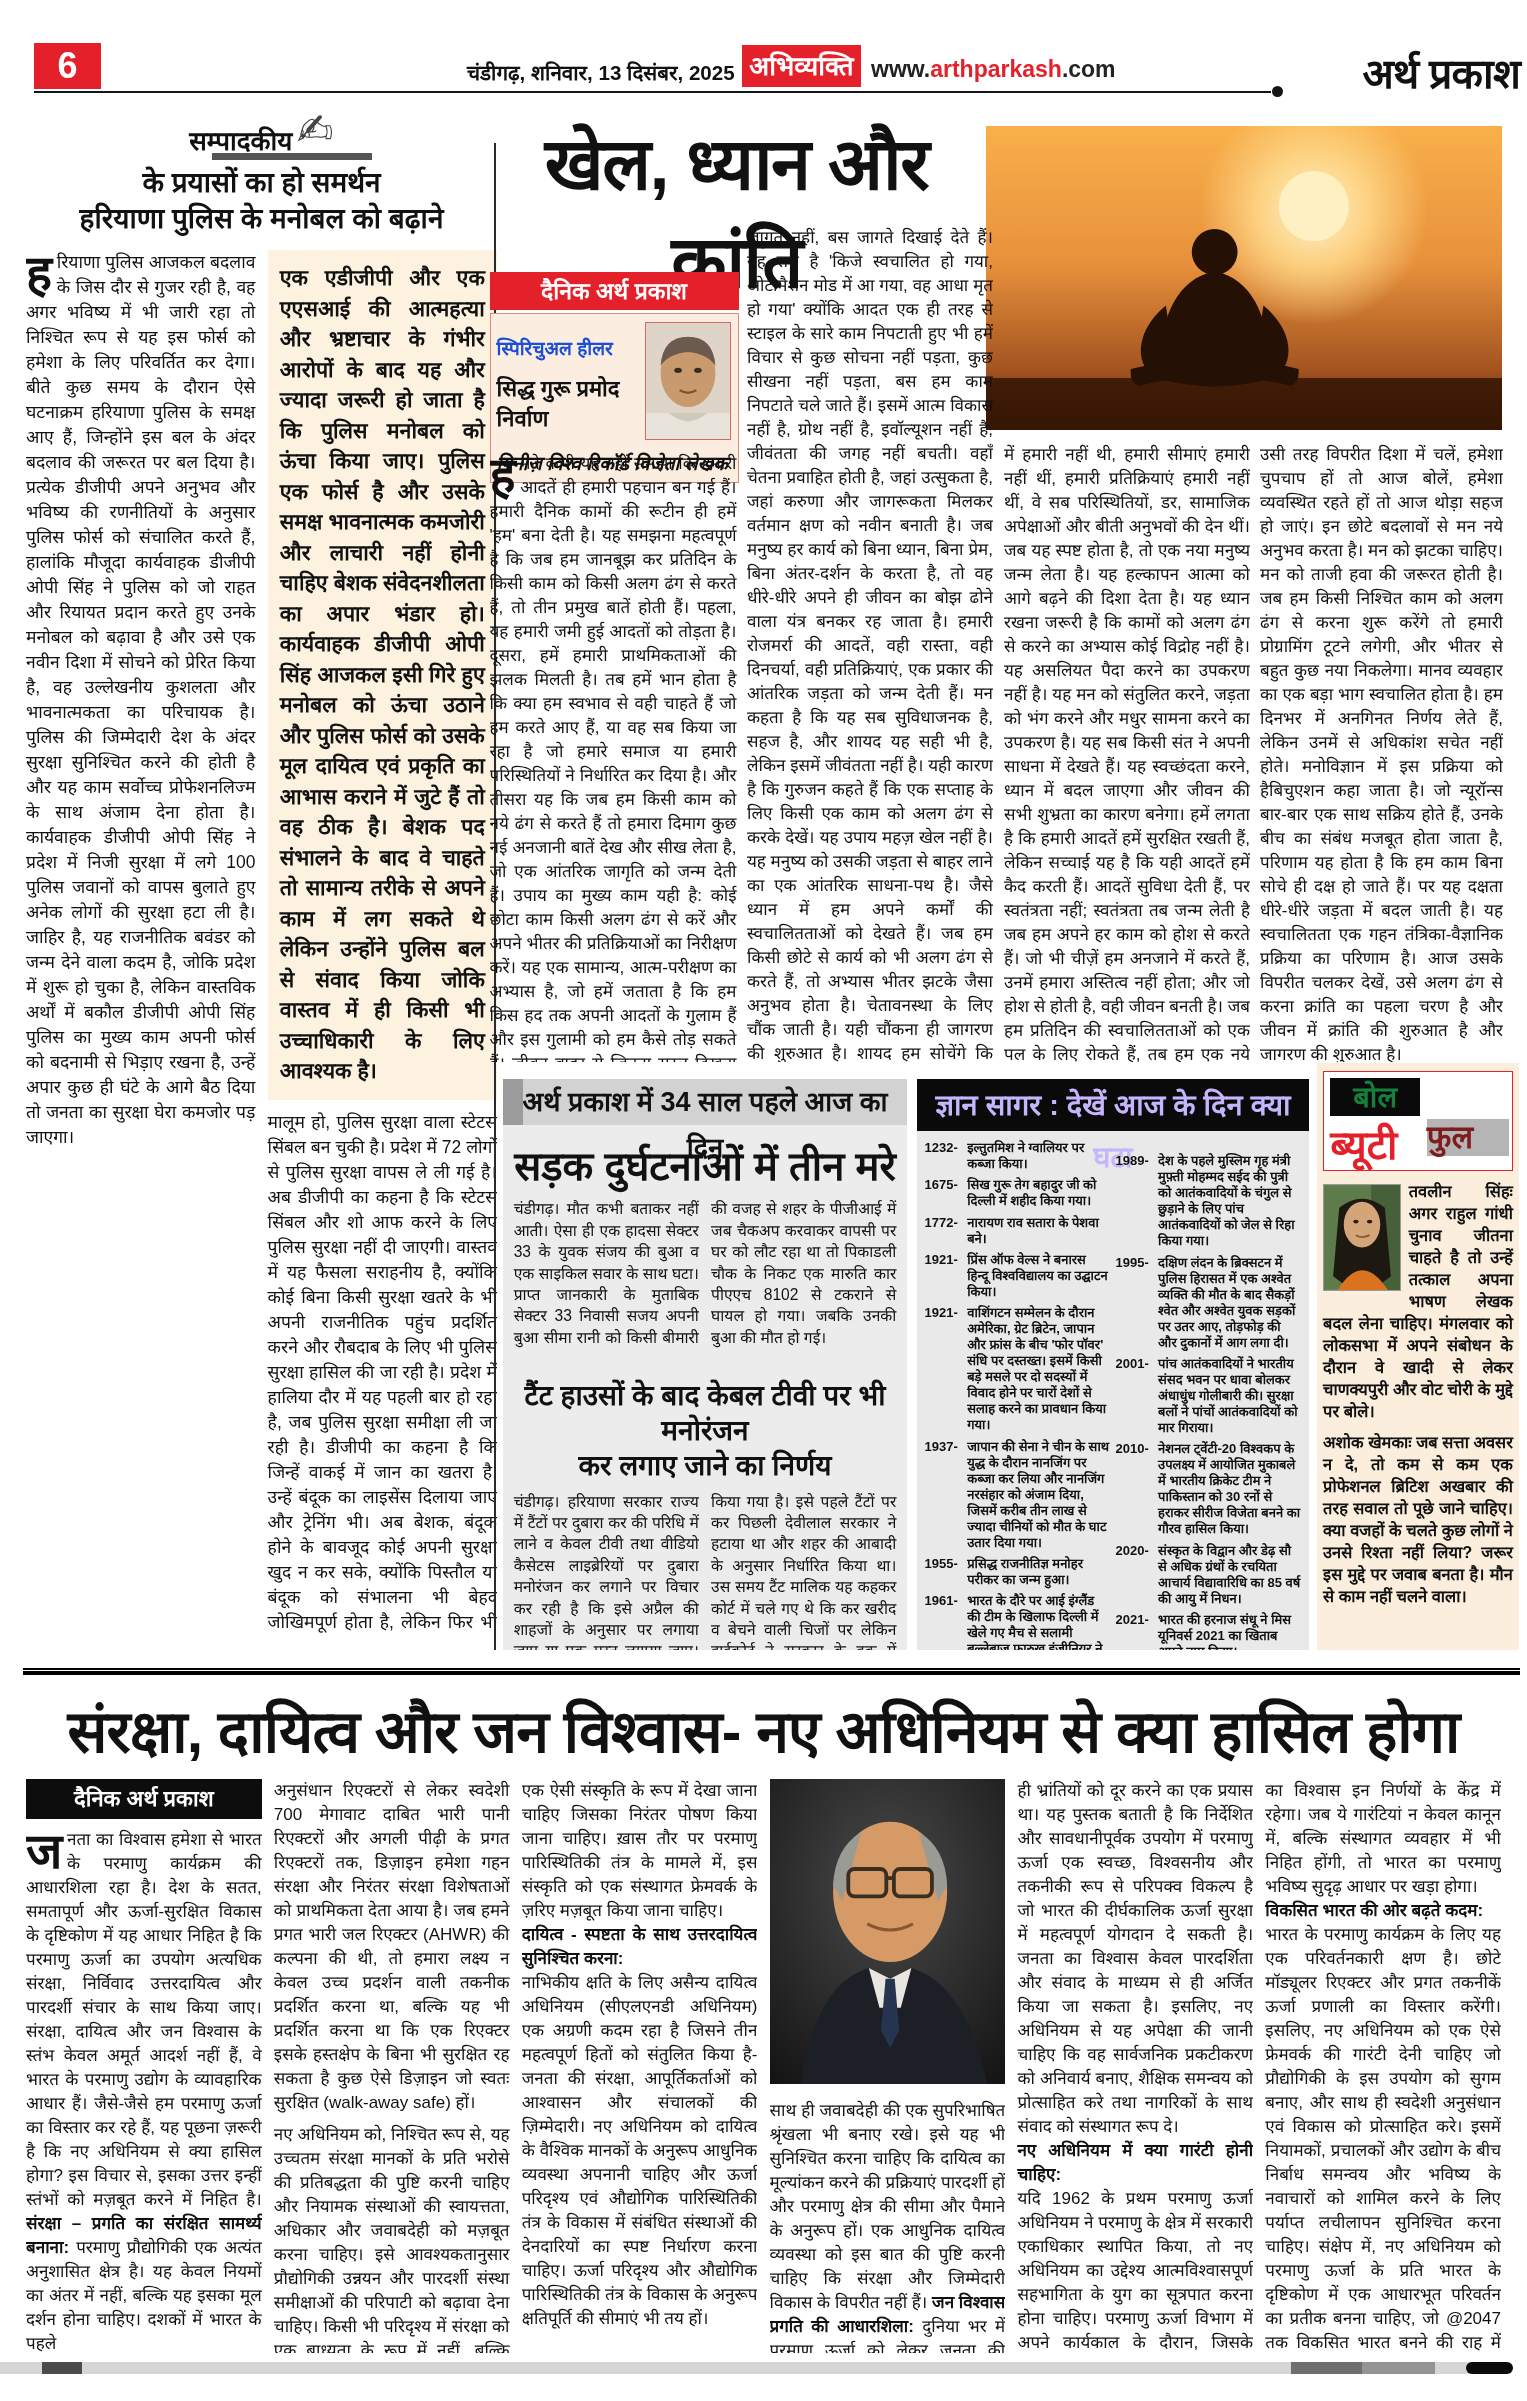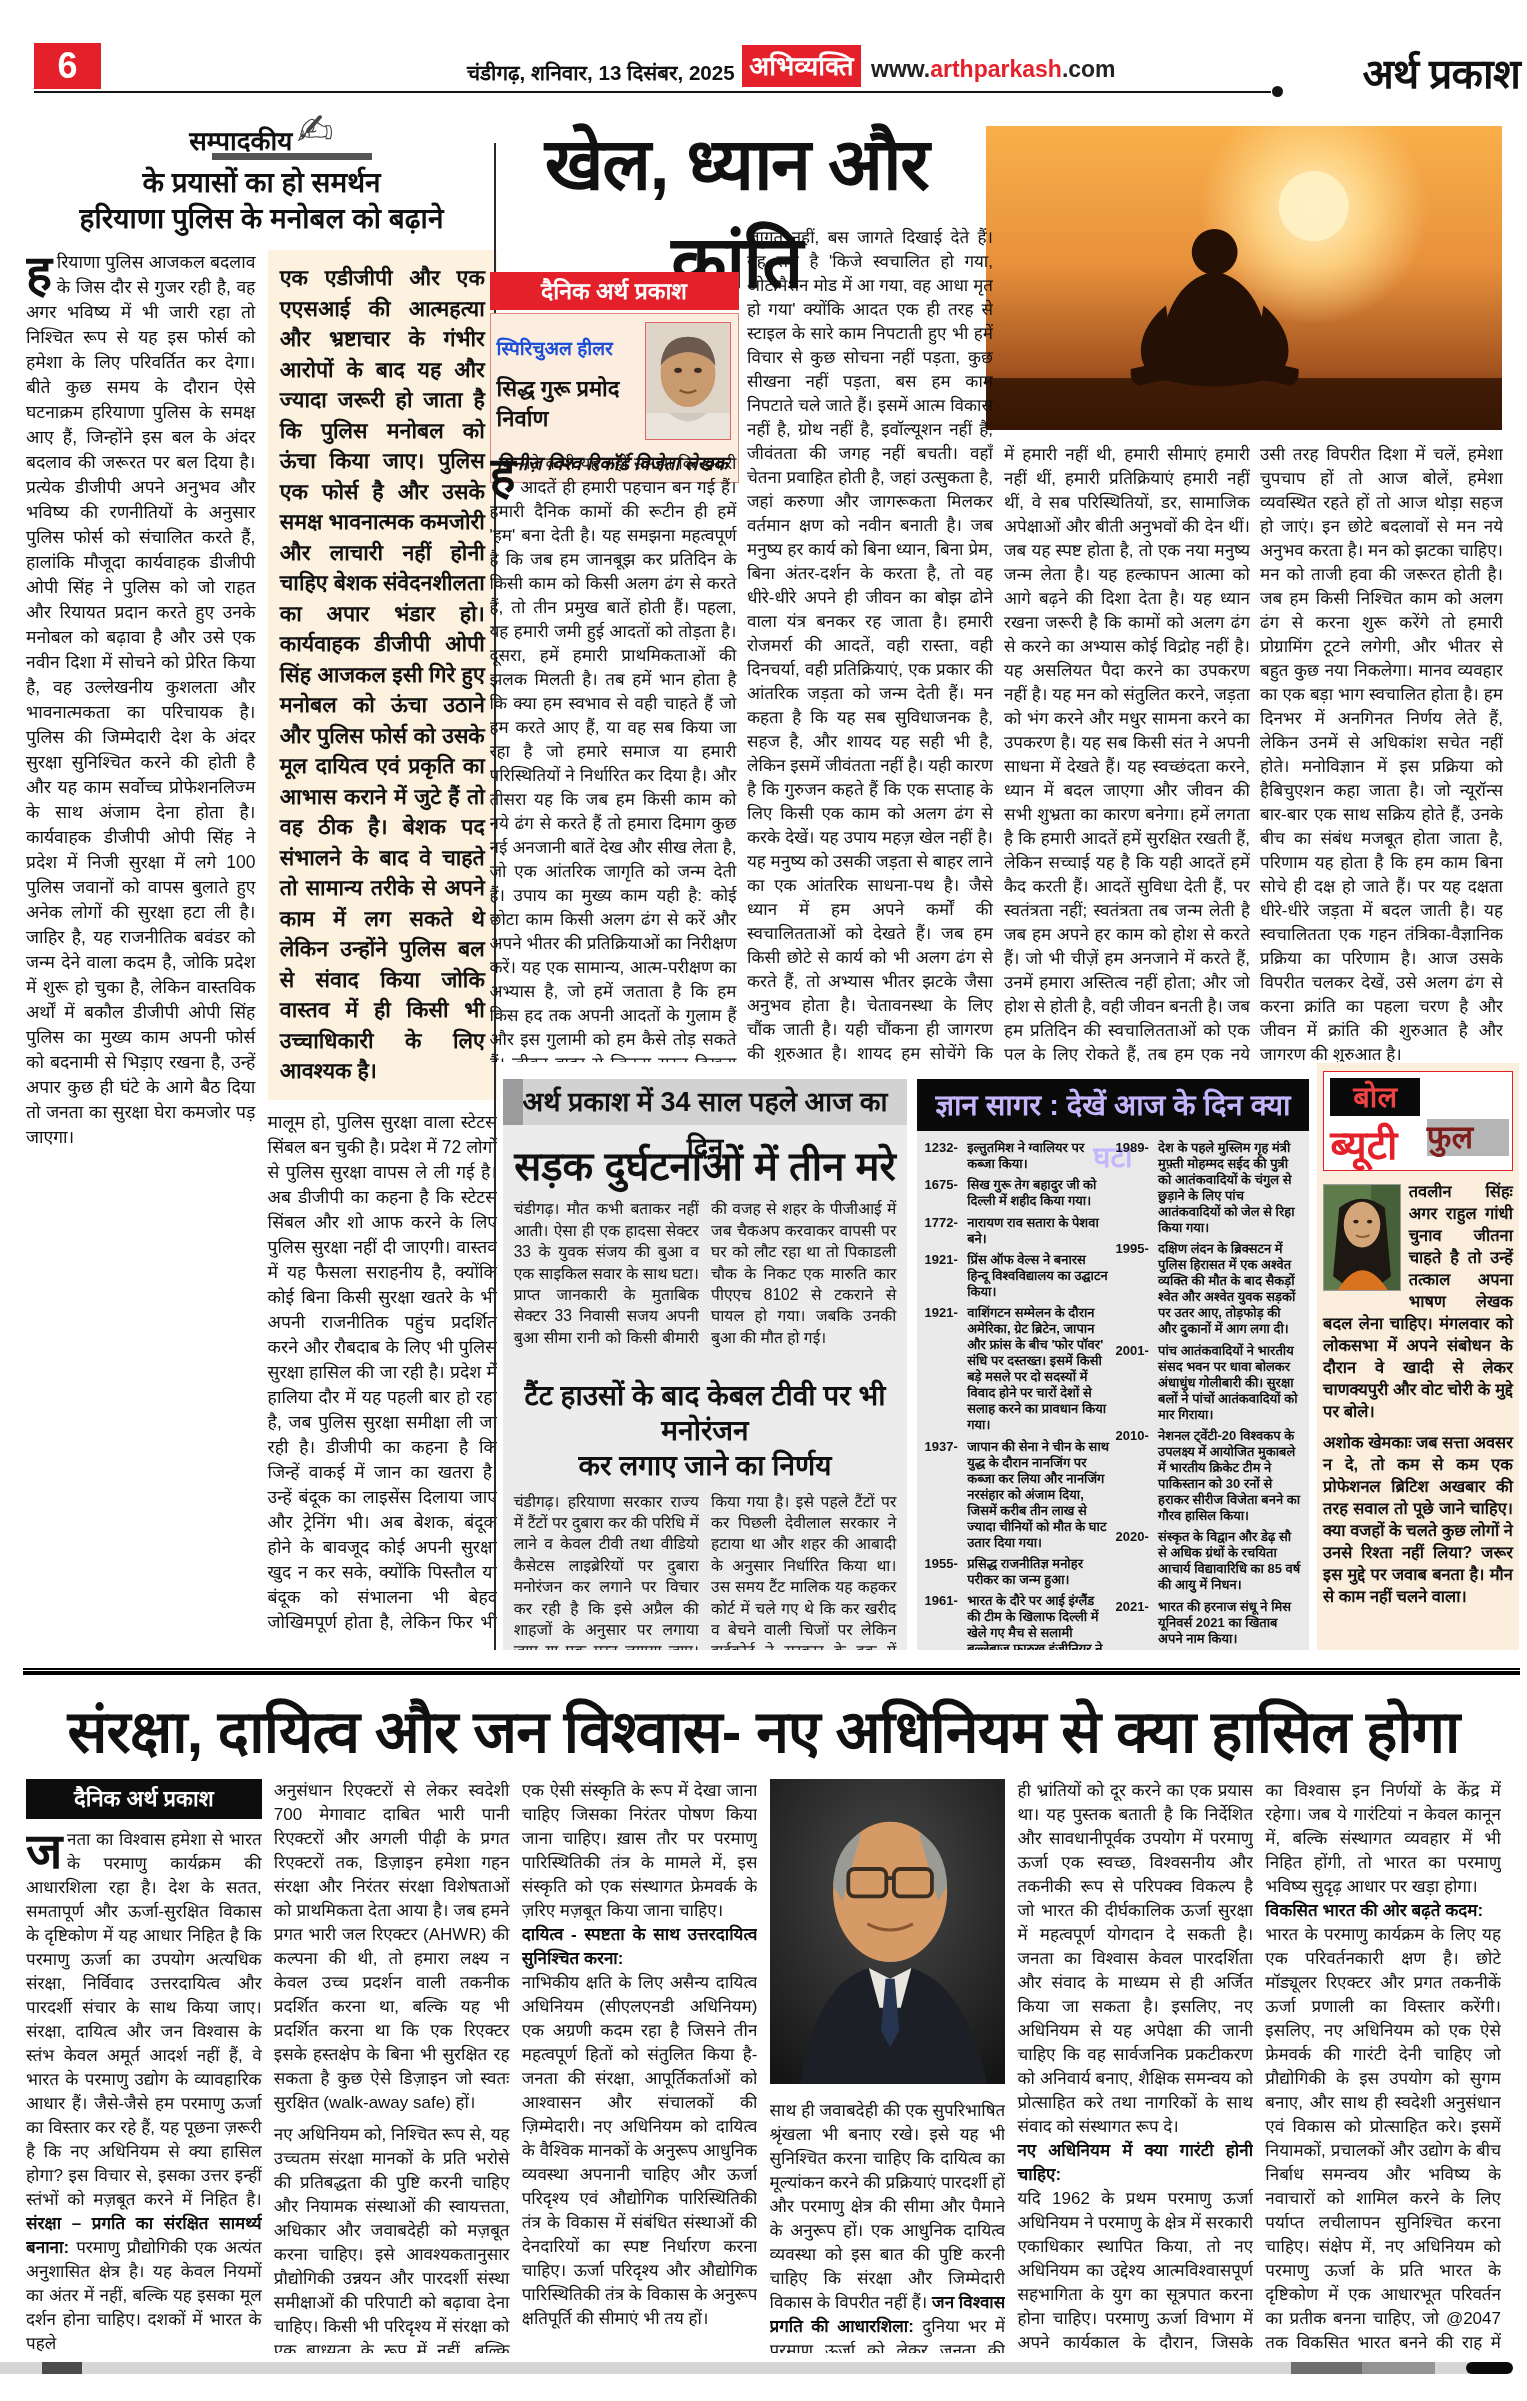--- a/index.html
+++ b/index.html
@@ -52,28 +52,28 @@
   #yaccent{position:absolute;left:0;top:0;width:20px;height:46px;background:#9b9b9b;}
   #ybtext{font-size:27px;font-weight:bold;line-height:46px;text-align:center;}
   #yh1{font-size:40px;font-weight:900;text-align:center;margin:12.2px 0 6.1px 0;}
   .ybody{padding:0 10.7px;column-count:2;column-gap:12.2px;font-size:15.6px;line-height:21.4px;text-align:justify;overflow:hidden;}
   #ys1{height:166px;}
   #yh2{font-size:28px;font-weight:900;text-align:center;line-height:1.25;margin:13.7px 6.1px 7.6px 6.1px;}
   #ys2{height:229px;}
   
   #gyan{left:917px;top:1079px;width:392px;height:571px;background:#e9e9e9;overflow:hidden;}
   #gbanner{height:52px;background:#0a0a0a;color:#c4b5fd;font-size:29px;font-weight:bold;line-height:52px;text-align:center;}
-  #gbody{display:flex;gap:5px;padding:9.2px 7.6px;}
+  #gbody{display:flex;gap:5px;padding:9.2px 7.6px;align-items:center;}
   .glist{width:50%;}
   .gentry{display:flex;gap:4.6px;margin-bottom:5.3px;font-size:13px;line-height:16px;font-weight:600;}
   .gyear{width:38px;flex-shrink:0;font-weight:bold;}
   
   #bol{left:1317px;top:1063px;width:202px;height:587px;background:#fbeedd;padding:7.6px 6.1px;box-sizing:border-box;overflow:hidden;}
   #bologo{background:#fff;border:1.5px solid #e4212b;height:98px;position:relative;}
-  #bolw1{position:absolute;left:6.1px;top:6.1px;width:90px;height:38px;background:#0a0a0a;color:#ef4444;font-size:29px;font-weight:bold;line-height:38px;text-align:center;}
+  #bolw1{position:absolute;left:6.1px;top:6.1px;width:90px;height:38px;background:#0a0a0a;color:#15803d;font-size:29px;font-weight:bold;line-height:38px;text-align:center;}
   #bolw2{position:absolute;left:6.1px;top:44px;color:#e4212b;font-size:40px;font-weight:900;}
   #bolw3{position:absolute;right:3.1px;top:47px;width:82px;height:37px;background:#b5b5b5;color:#7f1d1d;font-size:32px;font-weight:900;line-height:37px;text-align:left;}
   .bolitem{font-size:16.4px;line-height:22px;font-weight:600;margin-top:9.2px;text-align:justify;}
   .bolname{font-weight:bold;}
   #tavphoto{float:left;width:76px;height:105px;margin:4.6px 7.6px 3.1px 0;border:0.8px solid #999;}
   
   #bdiv1{left:23px;top:1668px;width:1497px;height:1.5px;background:#000;}
   #bdiv2{left:23px;top:1671px;width:1497px;height:3.8px;background:#000;}
   #bhead{left:23px;top:1689px;width:1481px;text-align:center;font-size:59px;font-weight:900;letter-spacing:-0.8px;}
   #bcols{left:26px;top:1779px;width:1475px;height:574px;display:flex;gap:12.2px;}

